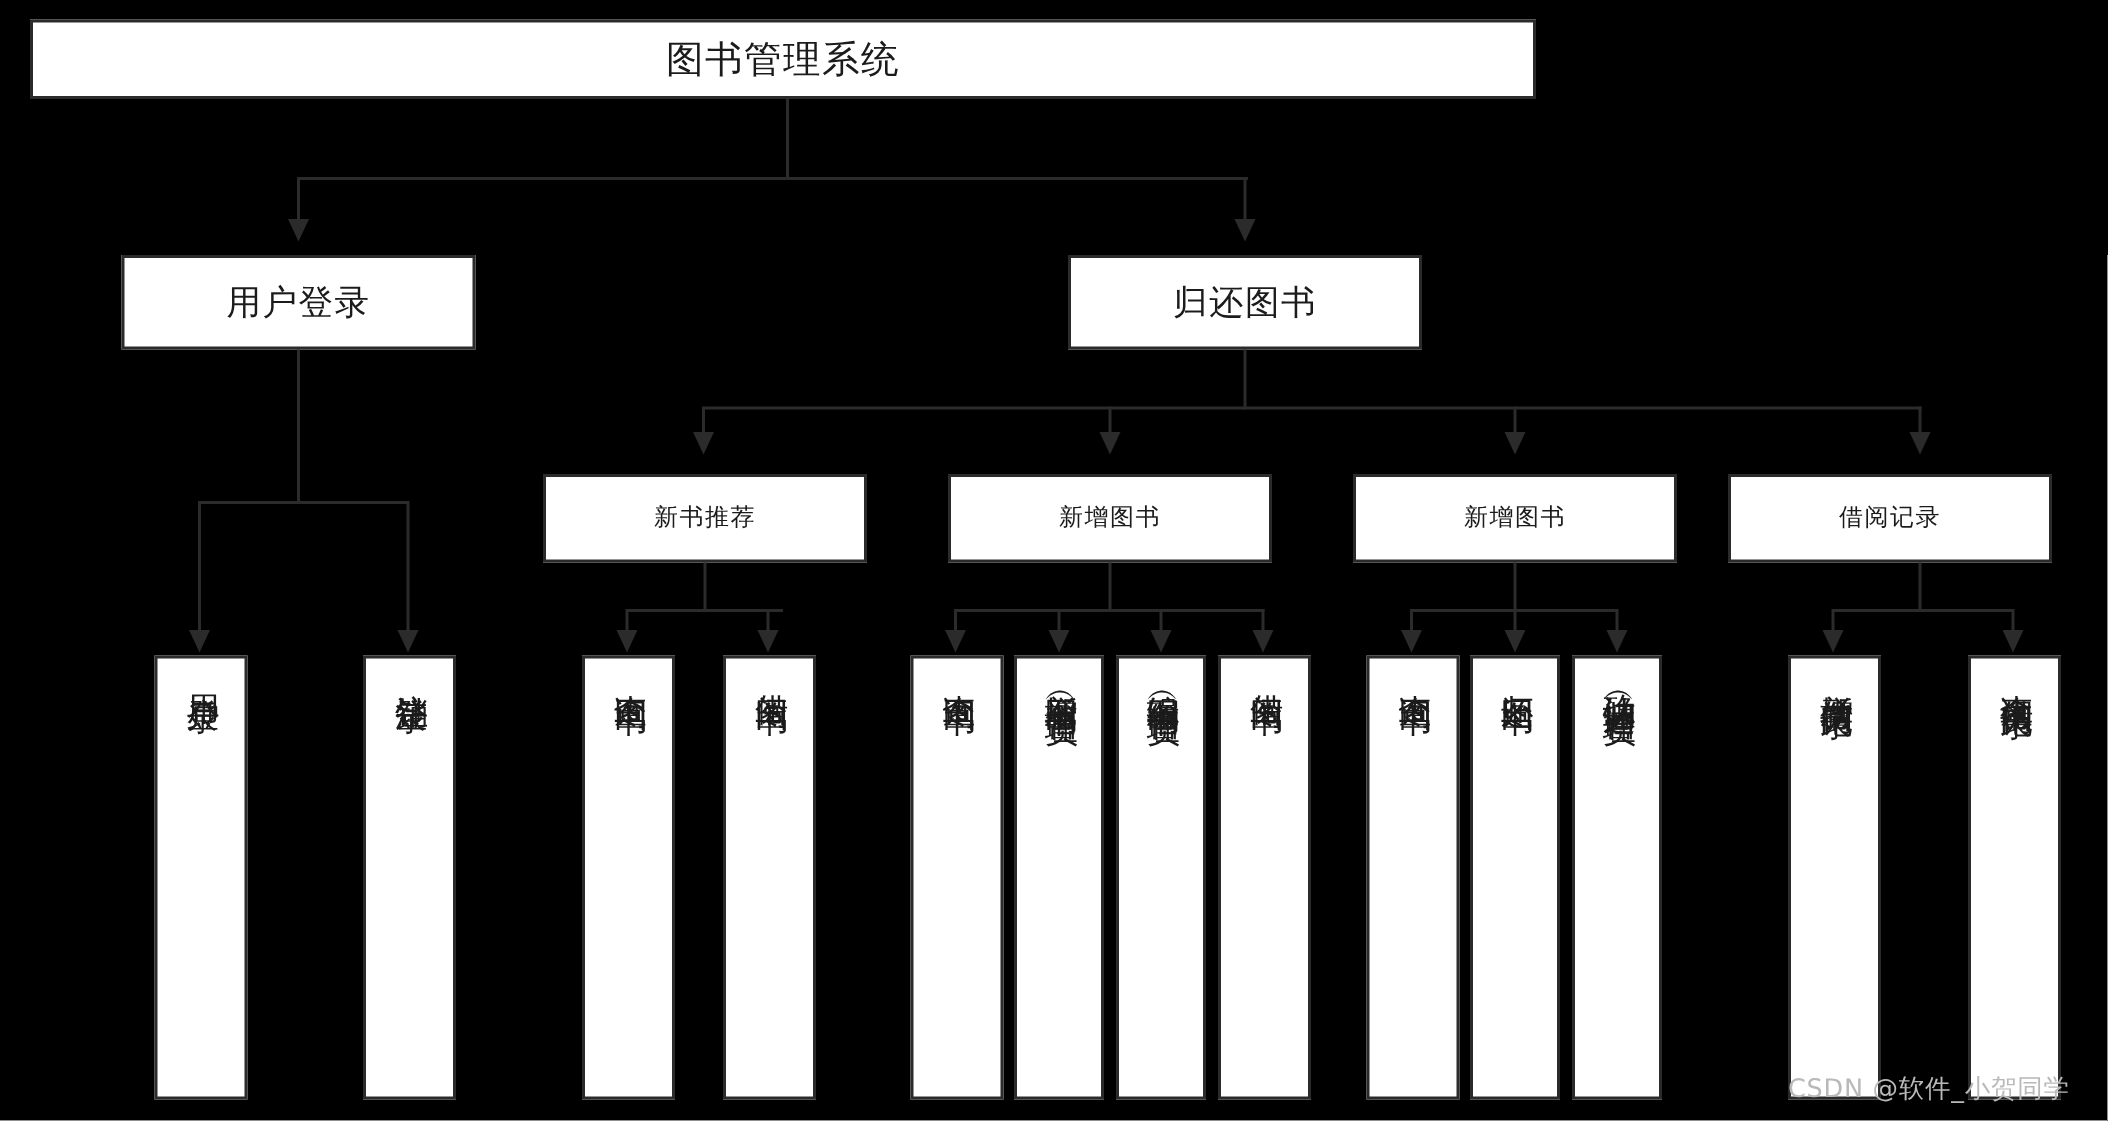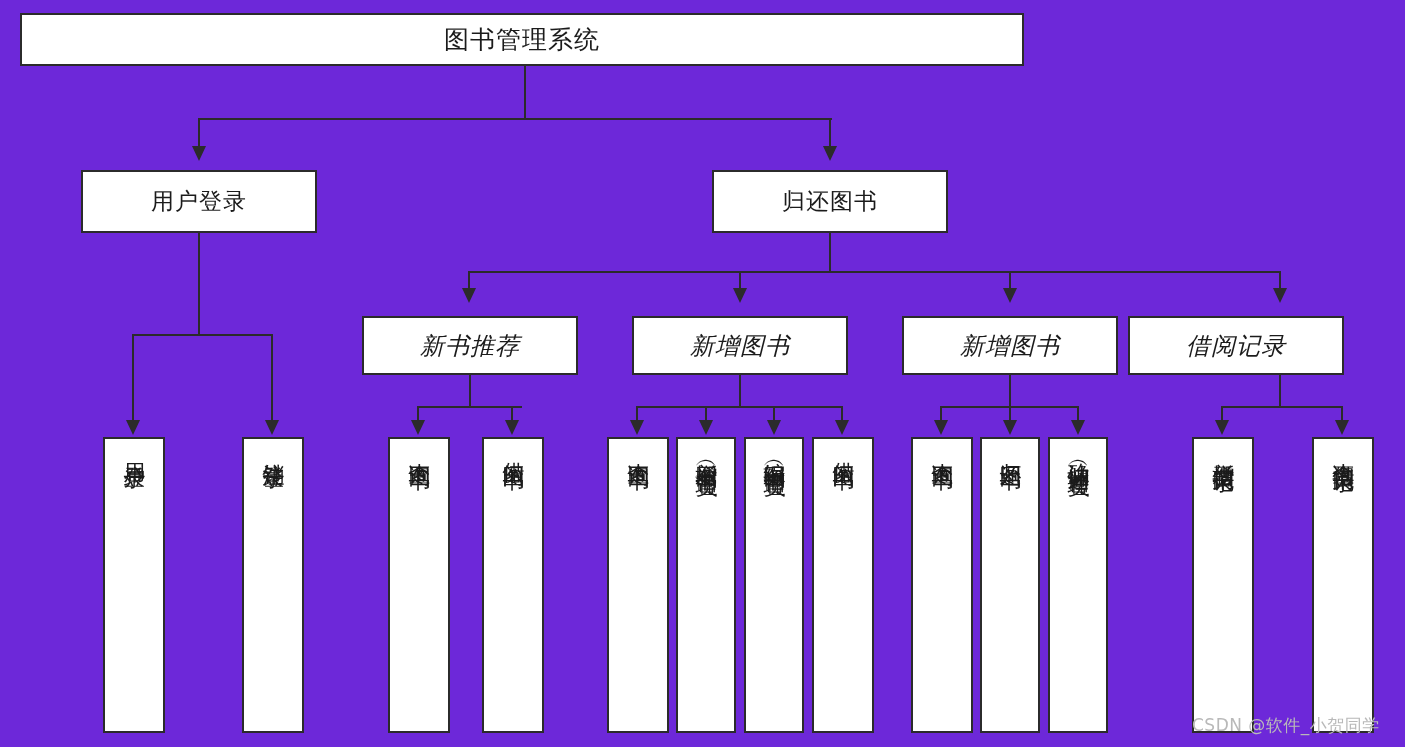--- a/index.html
+++ b/index.html
@@ -8,21 +8,21 @@
     padding: 0;
     background: #ffffff;
   }
   body {
     font-family: "DejaVu Sans", "Liberation Sans", sans-serif;
   }
   #canvas {
     position: relative;
     width: 1405px;
     height: 747px;
-    background: #6d28d9;
+    background: #000000;
     overflow: hidden;
   }
   
   .node {
     position: absolute;
     box-sizing: border-box;
     background: #ffffff;
     border: 2px solid #2b2b2b;
     display: flex;
     align-items: center;
@@ -30,21 +30,21 @@
     color: #1b1b1b;
   }
   .node .label {
     display: block;
     white-space: pre;
     letter-spacing: 1px;
   }
   
   .lvl-root .label { font-size: 25px; }
   .lvl-2 .label    { font-size: 23px; }
-  .lvl-3 .label    { font-size: 24px; font-style: italic; }
+  .lvl-3 .label    { font-size: 16px; }
 
   
   .node.vertical {
     align-items: flex-start;
     justify-content: center;
     padding-top: 6px;
   }
   .node.vertical .label {
     writing-mode: vertical-rl;
     text-orientation: upright;
@@ -125,21 +125,21 @@
 
   <div class="node lvl-3" style="left:362px; top:316px; width:216px; height:59px;">
     <span class="label">新书推荐</span>
   </div>
   <div class="node lvl-3" style="left:632px; top:316px; width:216px; height:59px;">
     <span class="label">新增图书</span>
   </div>
   <div class="node lvl-3" style="left:902px; top:316px; width:216px; height:59px;">
     <span class="label">新增图书</span>
   </div>
-  <div class="node lvl-3" style="left:1128px; top:316px; width:216px; height:59px;">
+  <div class="node lvl-3" style="left:1152px; top:316px; width:216px; height:59px;">
     <span class="label">借阅记录</span>
   </div>
 
   <div class="conn v" style="left:469px; top:375px; width:2px; height:33px;"></div>
   <div class="conn h" style="left:418px; top:406px; width:104px; height:2px;"></div>
   <div class="conn v" style="left:417px; top:406px; width:2px; height:16px;"></div>
   <div class="arrow" style="left:411px; top:420px;"></div>
   <div class="conn v" style="left:511px; top:406px; width:2px; height:16px;"></div>
   <div class="arrow" style="left:505px; top:420px;"></div>
 

